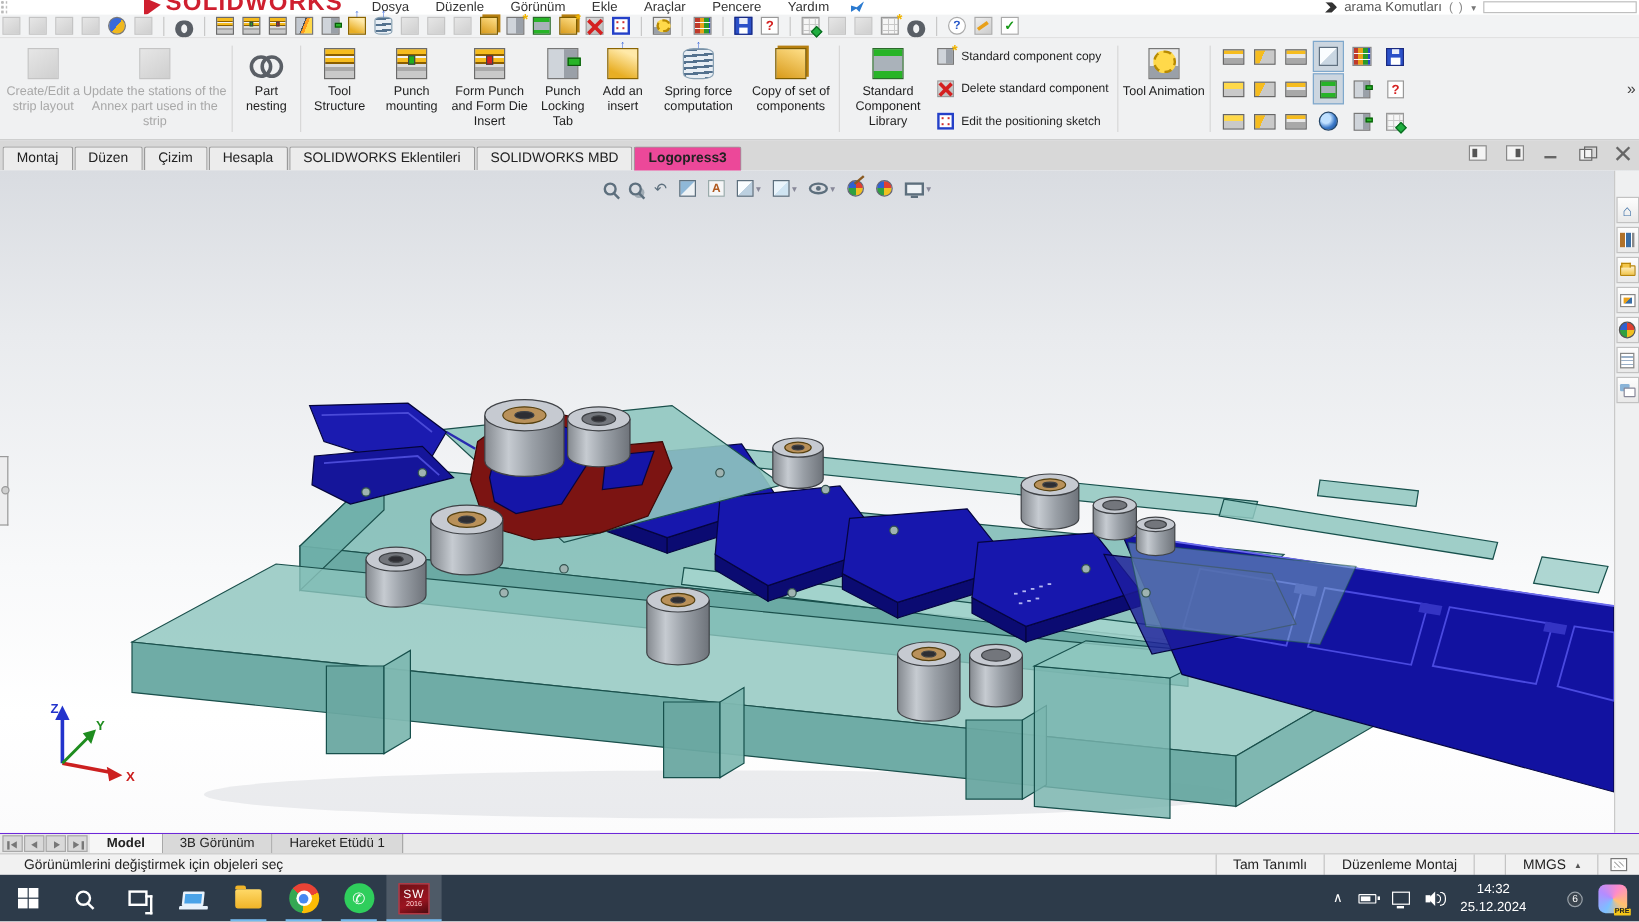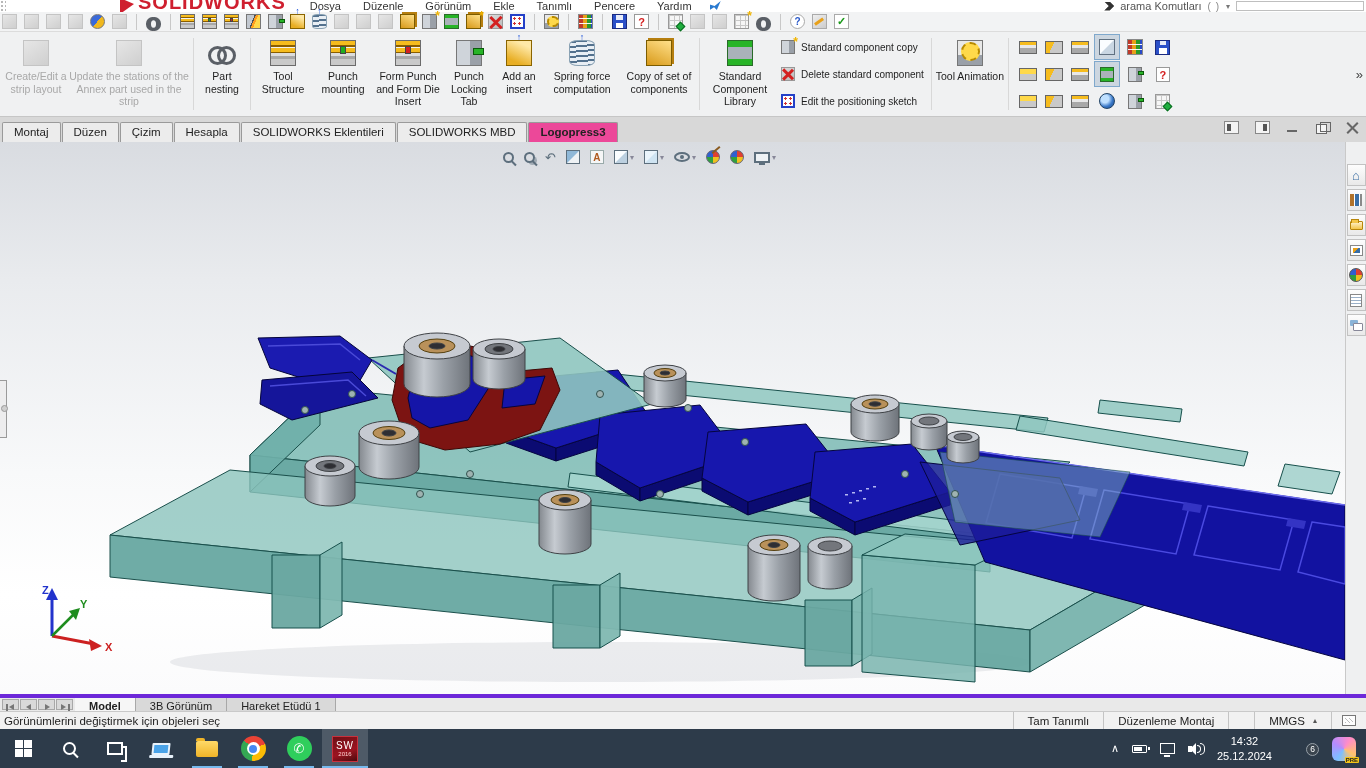--- a/index.html
+++ b/index.html
@@ -134,33 +134,33 @@
   .i-folder{width:13px;height:9px;background:linear-gradient(#fdf2cf,#f3c64a);border:1px solid #b8860b;border-radius:1px;position:relative}
   .i-folder::before{content:"";position:absolute;top:-3px;left:0;width:6px;height:3px;background:#f3c64a;border:1px solid #b8860b;border-bottom:none}
   .i-vpal{width:13px;height:11px;border:1px solid #888;background:#fff;position:relative}
   .i-vpal::after{content:"";position:absolute;inset:2px;background:linear-gradient(135deg,#e8a019 50%,#3a6ea5 50%)}
   .i-form{width:12px;height:13px;border:1px solid #888;background:repeating-linear-gradient(#fff 0 2px,#9ab0c8 2px 3px)}
   .i-forum{width:13px;height:11px;position:relative}
   .i-forum::before{content:"";position:absolute;left:0;top:0;width:8px;height:6px;background:#8ab4d8;border-radius:1px}
   .i-forum::after{content:"";position:absolute;right:0;bottom:0;width:8px;height:6px;background:#fff;border:1px solid #889;border-radius:1px}
 
   
-  .mt{height:17px;background:#e9e9e9;border-top:4px solid #6d28d9;display:flex;align-items:stretch}
+  .mt{height:17px;background:#e9e9e9;border-top:1px solid #6d28d9;display:flex;align-items:stretch}
   .nav{display:flex;gap:1px;padding:1px 2px}
   .nbtn{width:17px;background:#d9d9d9;border:1px solid #a8a8a8;position:relative;cursor:pointer}
   .tri{position:absolute;top:4px;width:0;height:0;border-top:3.5px solid transparent;border-bottom:3.5px solid transparent}
   .tri.l{border-right:5px solid #777;left:5px}
   .tri.r{border-left:5px solid #777;left:6px}
   .bar{position:absolute;top:4px;width:2px;height:7px;background:#777}
   .mtab{padding:2px 14px;font-size:11px;border-right:1px solid #a8a8a8;background:#d9d9d9;cursor:pointer;white-space:nowrap}
   .mtab.active{background:#f6f6f6;font-weight:bold;border-right:1px solid #a8a8a8}
 
   
   .sb{height:18px;background:#f1f1f1;border-top:1px solid #c9c9c9;display:flex;align-items:center;font-size:11.5px}
-  .sb .hint{padding-left:4px;flex:1}
+  .sb .hint{padding-left:20px;flex:1}
   .sb .cellr{border-left:1px solid #c4c4c4;height:100%;display:flex;align-items:center;justify-content:center;padding:0 14px;white-space:nowrap}
   .sb .blank{width:26px;padding:0}
   .sb .caret{font-size:8px;color:#555;margin-left:8px}
   .tagic{width:14px;height:11px;border:1px solid #777;background:#fdfdfd;position:relative;margin:0 6px}
   .tagic::after{content:"";position:absolute;inset:2px;background:repeating-linear-gradient(45deg,#bbb 0 1px,transparent 1px 3px)}
 
   
   .tk{height:39px;background:#2d3b4a;display:flex;align-items:stretch;color:#fff}
   .slot{width:46px;display:flex;align-items:center;justify-content:center;position:relative;cursor:pointer}
   .slot.open::after{content:"";position:absolute;bottom:0;left:8px;right:8px;height:2px;background:#76b9ed}
@@ -212,21 +212,21 @@
     <div class="grip"></div>
     <div class="logo">
       <span class="arr"></span>
       <span class="txt">SOLIDWORKS</span>
     </div>
     <nav class="menubar">
       <span>Dosya</span>
       <span>Düzenle</span>
       <span>Görünüm</span>
       <span>Ekle</span>
-      <span>Tanımlı</span>
+      <span>Araçlar</span>
       <span>Pencere</span>
       <span>Yardım</span>
     </nav>
     <span class="fb"></span>
     <div class="srch">
       <span class="fly"></span>
       <span class="lab">arama Komutları</span>
       <span class="scope">( )</span>
       <span class="car">▾</span>
       <span class="fld"></span>

